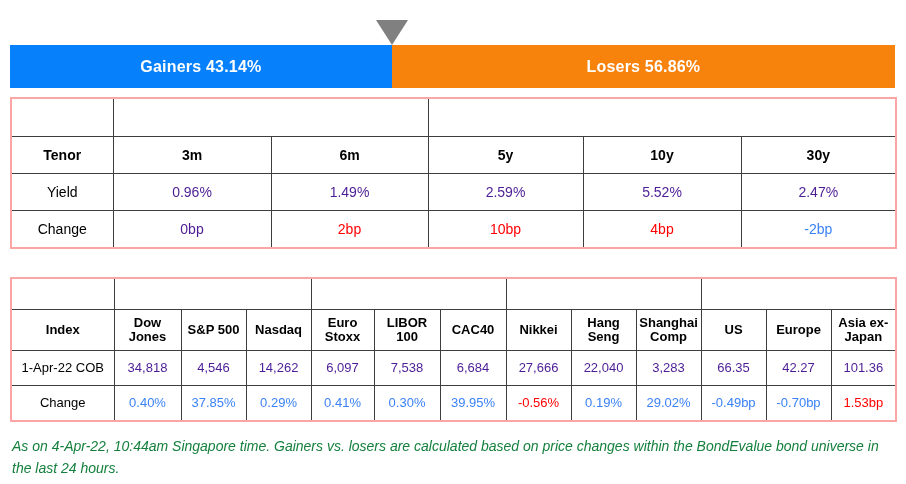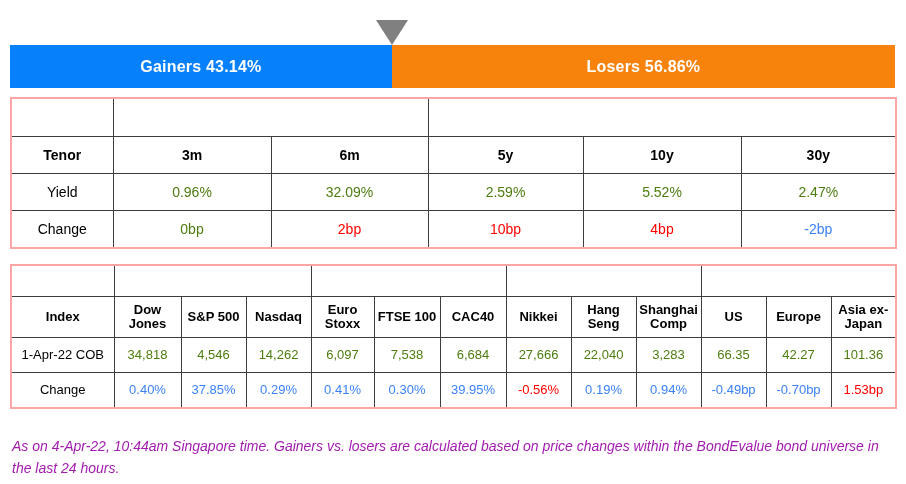--- a/index.html
+++ b/index.html
@@ -91,35 +91,35 @@
     background: #f7820c;
     color: #ffffff;
     font-weight: bold;
     font-size: 15px;
   }
   td.corner-blank {
     background: #f7820c;
   }
   .pos { color: #3b82f6; }
   .neg { color: #ff0000; }
-  .neu { color: #4d7c0f; }
+  .neu { color: #4c1d95; }
 
   
   #benchmark-table {
     left: 10px;
     top: 97px;
     width: 885px;
   }
   #benchmark-table td { height: 36px; }
   #benchmark-table tr.hdr td { height: 37px; }
 
   
   #indices-table {
     left: 10px;
-    top: 264px;
+    top: 277px;
     width: 885px;
   }
   #indices-table td {
     font-size: 13px;
     height: 34px;
   }
   #indices-table tr.grp td { height: 30px; }
   #indices-table tr.sub td {
     height: 40px;
     font-size: 13px;
@@ -128,21 +128,21 @@
 
   
   .footnote {
     position: absolute;
     left: 12px;
     top: 436px;
     width: 872px;
     font-size: 14px;
     font-style: italic;
     line-height: 1.55;
-    color: #a21caf;
+    color: #15803d;
   }
 </style>
 </head>
 <body>
 
 <div class="page">
 
   <div class="sentiment-wrap">
     <div class="marker-row">
       <div class="marker-triangle" style="left: 43.14%;"></div>
@@ -172,21 +172,21 @@
         <td class="head-gray">Tenor</td>
         <td class="head-gray">3m</td>
         <td class="head-gray">6m</td>
         <td class="head-gray">5y</td>
         <td class="head-gray">10y</td>
         <td class="head-gray">30y</td>
       </tr>
       <tr>
         <td>Yield</td>
         <td class="neu">0.96%</td>
-        <td class="neu">32.09%</td>
+        <td class="neu">1.49%</td>
         <td class="neu">2.59%</td>
         <td class="neu">5.52%</td>
         <td class="neu">2.47%</td>
       </tr>
       <tr>
         <td>Change</td>
         <td class="neu">0bp</td>
         <td class="neg">2bp</td>
         <td class="neg">10bp</td>
         <td class="neg">4bp</td>
@@ -218,21 +218,21 @@
         <td class="head-orange" colspan="3">Europe Indices</td>
         <td class="head-orange" colspan="3">Asia Indices</td>
         <td class="head-orange" colspan="3">IG CDS Spreads</td>
       </tr>
       <tr class="sub">
         <td class="head-gray">Index</td>
         <td class="head-gray">Dow Jones</td>
         <td class="head-gray">S&amp;P 500</td>
         <td class="head-gray">Nasdaq</td>
         <td class="head-gray">Euro Stoxx</td>
-        <td class="head-gray">FTSE 100</td>
+        <td class="head-gray">LIBOR 100</td>
         <td class="head-gray">CAC40</td>
         <td class="head-gray">Nikkei</td>
         <td class="head-gray">Hang Seng</td>
         <td class="head-gray">Shanghai Comp</td>
         <td class="head-gray">US</td>
         <td class="head-gray">Europe</td>
         <td class="head-gray">Asia ex-Japan</td>
       </tr>
       <tr>
         <td>1-Apr-22 COB</td>
@@ -252,21 +252,21 @@
       <tr>
         <td>Change</td>
         <td class="pos">0.40%</td>
         <td class="pos">37.85%</td>
         <td class="pos">0.29%</td>
         <td class="pos">0.41%</td>
         <td class="pos">0.30%</td>
         <td class="pos">39.95%</td>
         <td class="neg">-0.56%</td>
         <td class="pos">0.19%</td>
-        <td class="pos">0.94%</td>
+        <td class="pos">29.02%</td>
         <td class="pos">-0.49bp</td>
         <td class="pos">-0.70bp</td>
         <td class="neg">1.53bp</td>
       </tr>
     </tbody>
   </table>
 
   <div class="footnote">As on 4-Apr-22, 10:44am Singapore time. Gainers vs. losers are calculated based on price changes within the BondEvalue bond universe in the last 24 hours.</div>
 
 </div>

